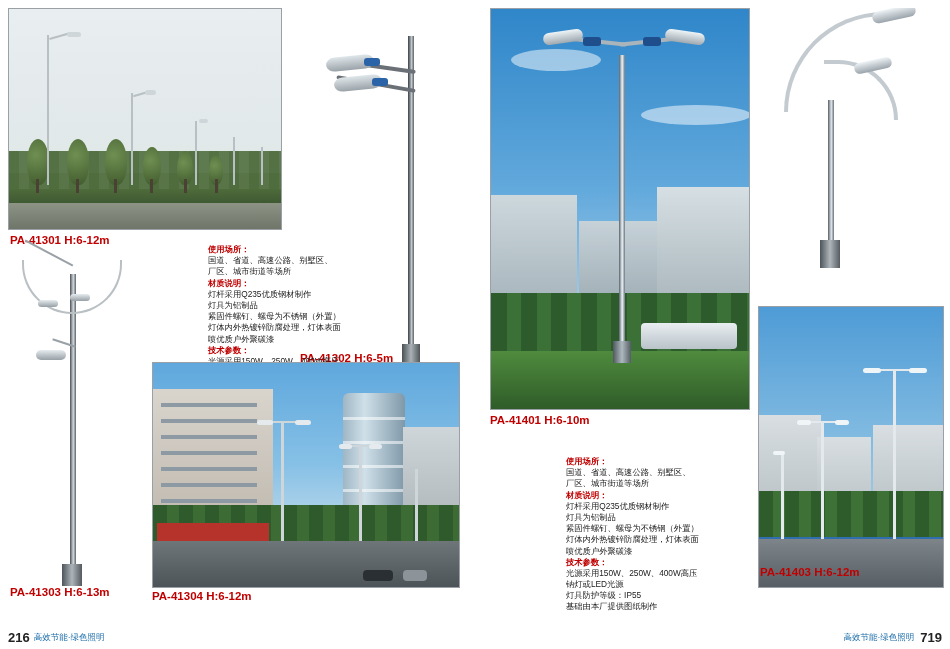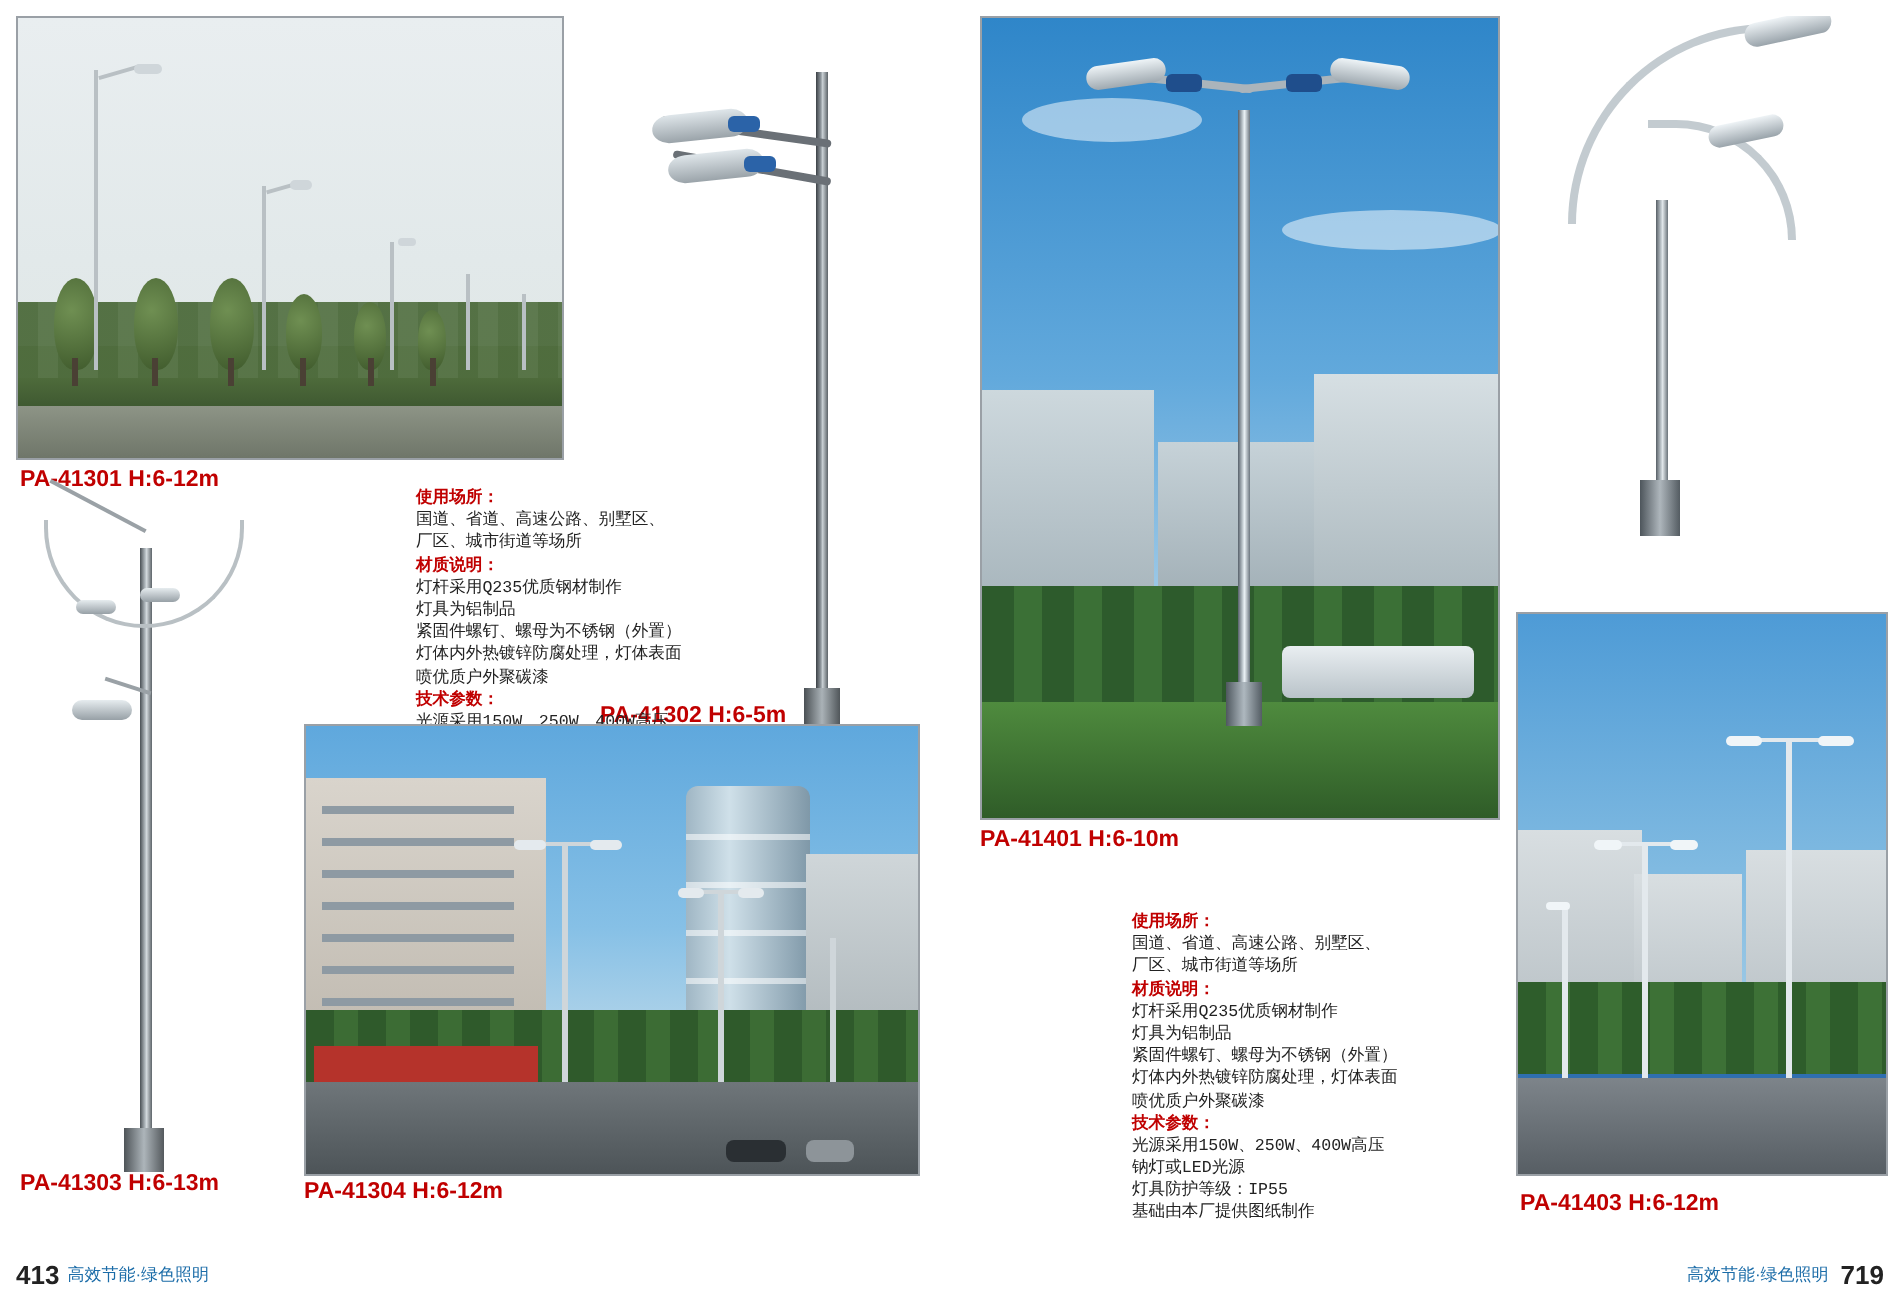--- a/index.html
+++ b/index.html
@@ -11,21 +11,21 @@
     overflow:hidden;
   }
   .page{position:absolute;left:0;top:0;width:950px;height:649px;background:#fff;}
 
   
   .photo{position:absolute;border:1px solid #9aa0a6;overflow:hidden;background:#cfe4f2;}
   .photo .sky{position:absolute;left:0;top:0;right:0;height:100%;}
   .caption{position:absolute;color:#c00000;font-size:11.5px;font-weight:bold;white-space:nowrap;}
 
   
-  .spec{position:absolute;width:150px;font-size:8.3px;line-height:1.35;color:#222;font-family:Liberation Mono, monospace;}
+  .spec{position:absolute;width:150px;font-size:8.3px;line-height:1.35;color:#222;}
   .spec .hd{color:#c00000;font-weight:bold;}
   .spec p{margin:0;}
 
   
   .foot{position:absolute;bottom:4px;font-size:8.5px;color:#333;}
   .foot .pg{font-size:13px;font-weight:bold;color:#222;vertical-align:middle;}
   .foot .txt{color:#1b6ca8;margin-left:4px;}
 
   .divider{position:absolute;left:474px;top:0;width:1px;height:630px;background:#ffffff;}
 
@@ -311,22 +311,22 @@
     <div class="phead" style="left:104px;bottom:214px;"></div>
     <div class="phead" style="left:150px;bottom:214px;"></div>
     <div class="pole" style="left:62px;bottom:48px;height:118px;"></div>
     <div class="parm" style="left:46px;bottom:164px;width:18px;"></div>
     <div class="parm" style="left:63px;bottom:164px;width:18px;"></div>
     <div class="phead" style="left:38px;bottom:162px;width:14px;"></div>
     <div class="phead" style="left:76px;bottom:162px;width:14px;"></div>
     <div class="pole" style="left:22px;bottom:48px;height:86px;"></div>
     <div class="phead" style="left:14px;bottom:132px;width:12px;height:4px;"></div>
   </div>
-  <div class="caption" style="left:760px;top:596px;">PA-41403 H:6-12m</div>
+  <div class="caption" style="left:760px;top:566px;">PA-41403 H:6-12m</div>
 
   <div class="foot" style="left:8px;">
-    <span class="pg">413</span><span class="txt">高效节能·绿色照明</span>
+    <span class="pg">216</span><span class="txt">高效节能·绿色照明</span>
   </div>
   <div class="foot" style="right:8px;">
     <span class="txt" style="margin-right:6px;margin-left:0;">高效节能·绿色照明</span><span class="pg">719</span>
   </div>
 
 </div>
 
 </body></html>

